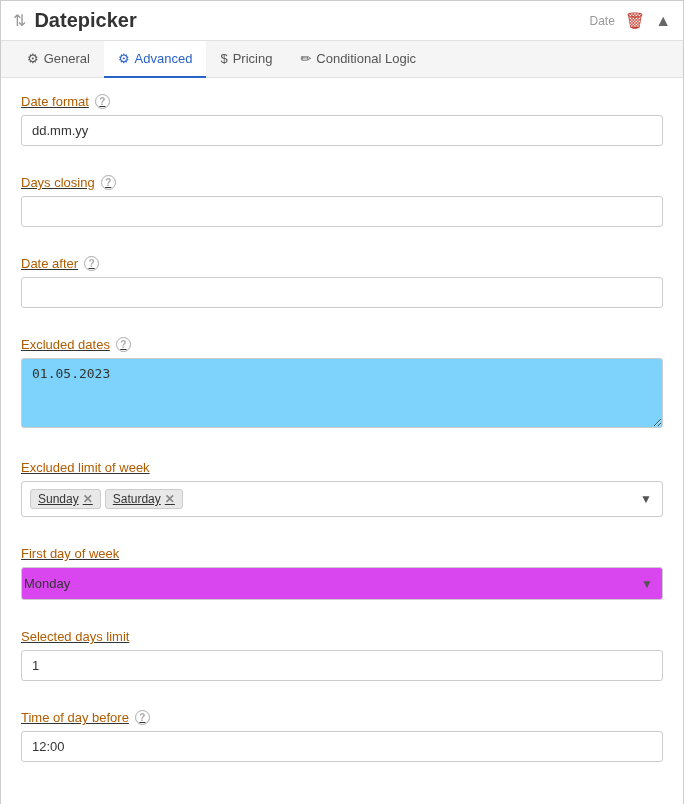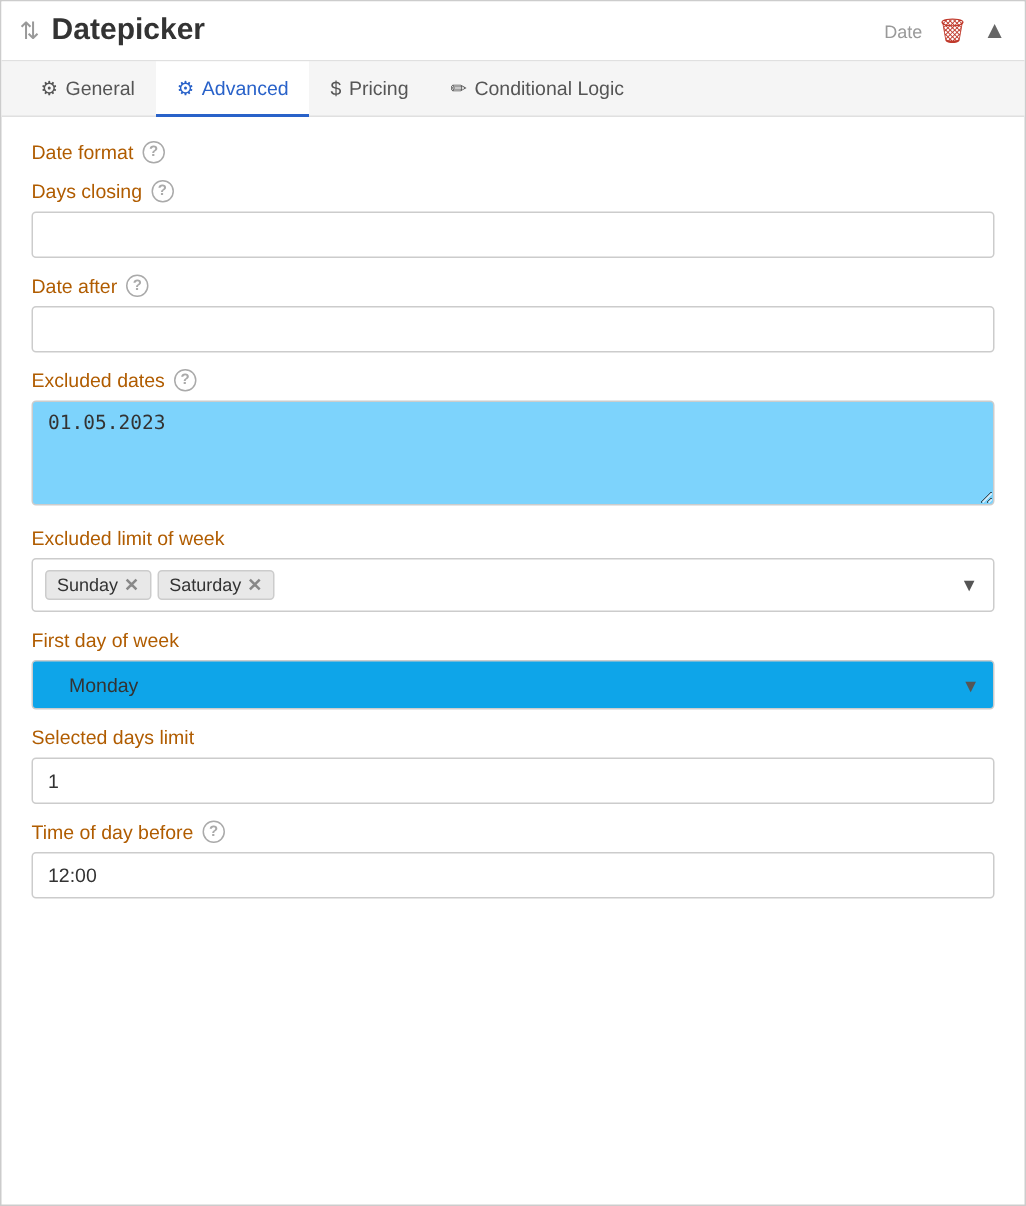--- a/index.html
+++ b/index.html
@@ -77,21 +77,22 @@
       background: #fff;
     }
     .tab-icon {
       font-size: 13px;
     }
     .content {
       padding: 16px 20px;
       overflow-y: auto;
     }
     .field-group {
-      margin-bottom: 11px;
+      margin-bottom: 29px;
+      text-decoration: underline;
     }
     .field-label {
       display: flex;
       align-items: center;
       gap: 6px;
       font-size: 13px;
       color: #b05c00;
       font-weight: 500;
       margin-bottom: 6px;
     }
@@ -131,24 +132,24 @@
       min-height: 70px;
     }
     .select-wrapper {
       position: relative;
       width: 100%;
     }
     .select-field {
       width: 100%;
       border: 1px solid #ccc;
       border-radius: 3px;
-      padding: 8px 35px 8px 24px;
-      font-size: 13px;
-      color: #333;
-      background: #0ea5e9;
+      padding: 8px 35px 8px 2px;
+      font-size: 13px;
+      color: #333;
+      background: #d946ef;
       appearance: none;
       cursor: pointer;
       outline: none;
     }
     .select-arrow {
       position: absolute;
       right: 10px;
       top: 50%;
       transform: translateY(-50%);
       color: #555;
@@ -228,20 +229,21 @@
     </div>
   </div>
 
   <div class="content">
 
     <div class="field-group">
       <div class="field-label">
         <span>Date format</span>
         <span class="help-icon">?</span>
       </div>
+      <input class="field-input" type="text" value="dd.mm.yy" style="">
     </div>
 
     <div class="field-group">
       <div class="field-label">
         <span>Days closing</span>
         <span class="help-icon">?</span>
       </div>
       <input class="field-input" type="text" value="" style="">
     </div>
 

